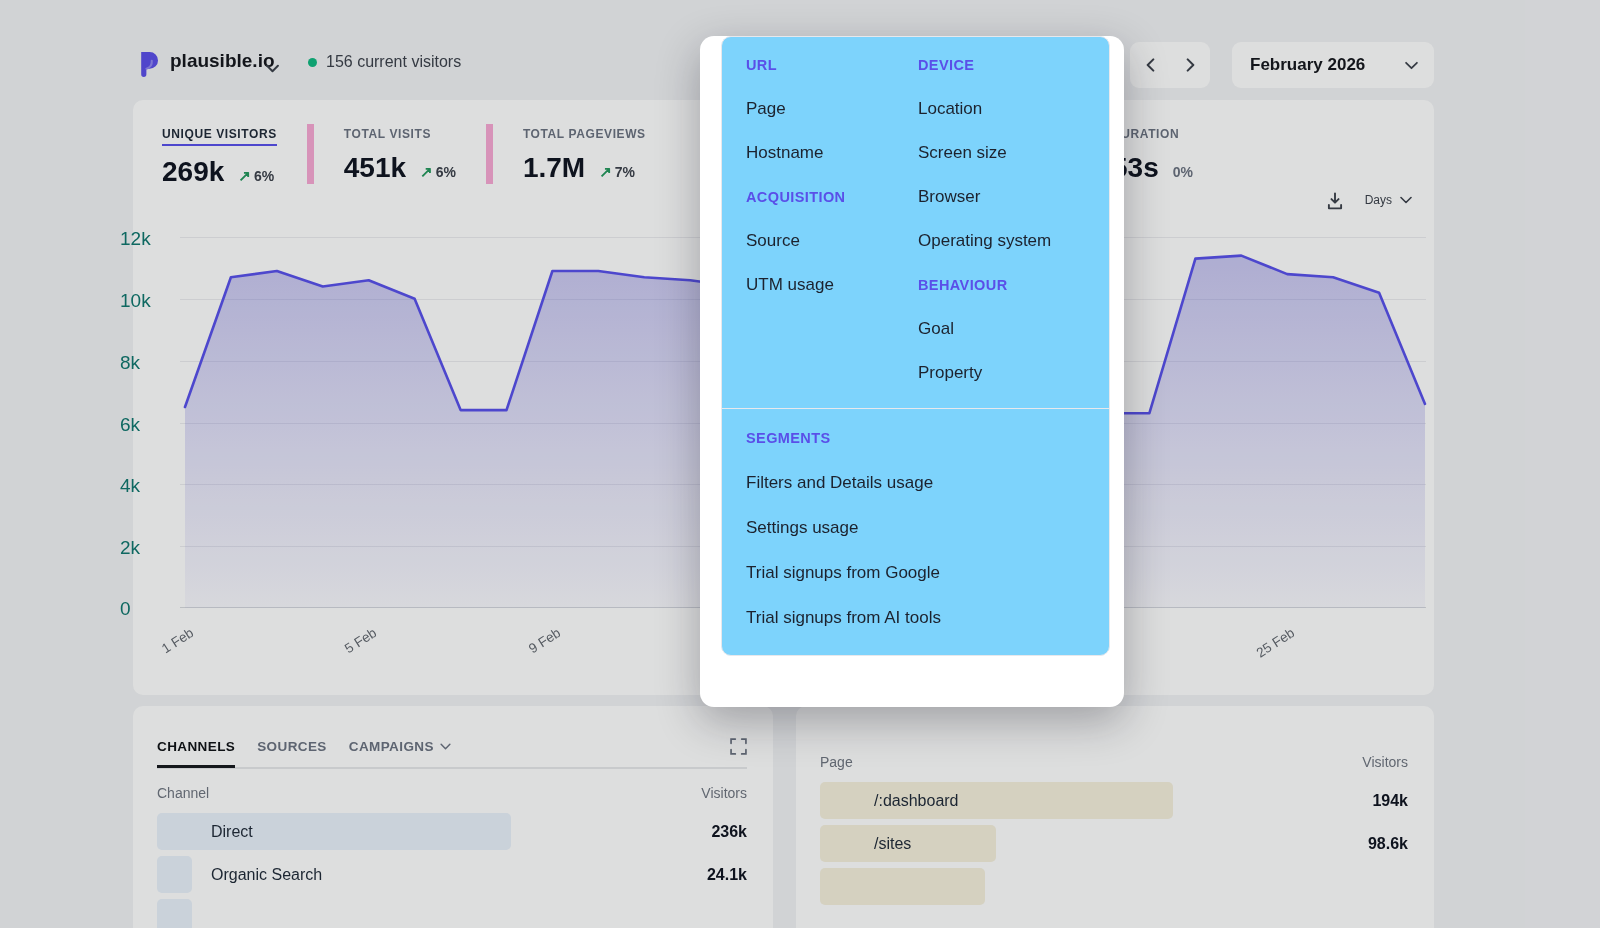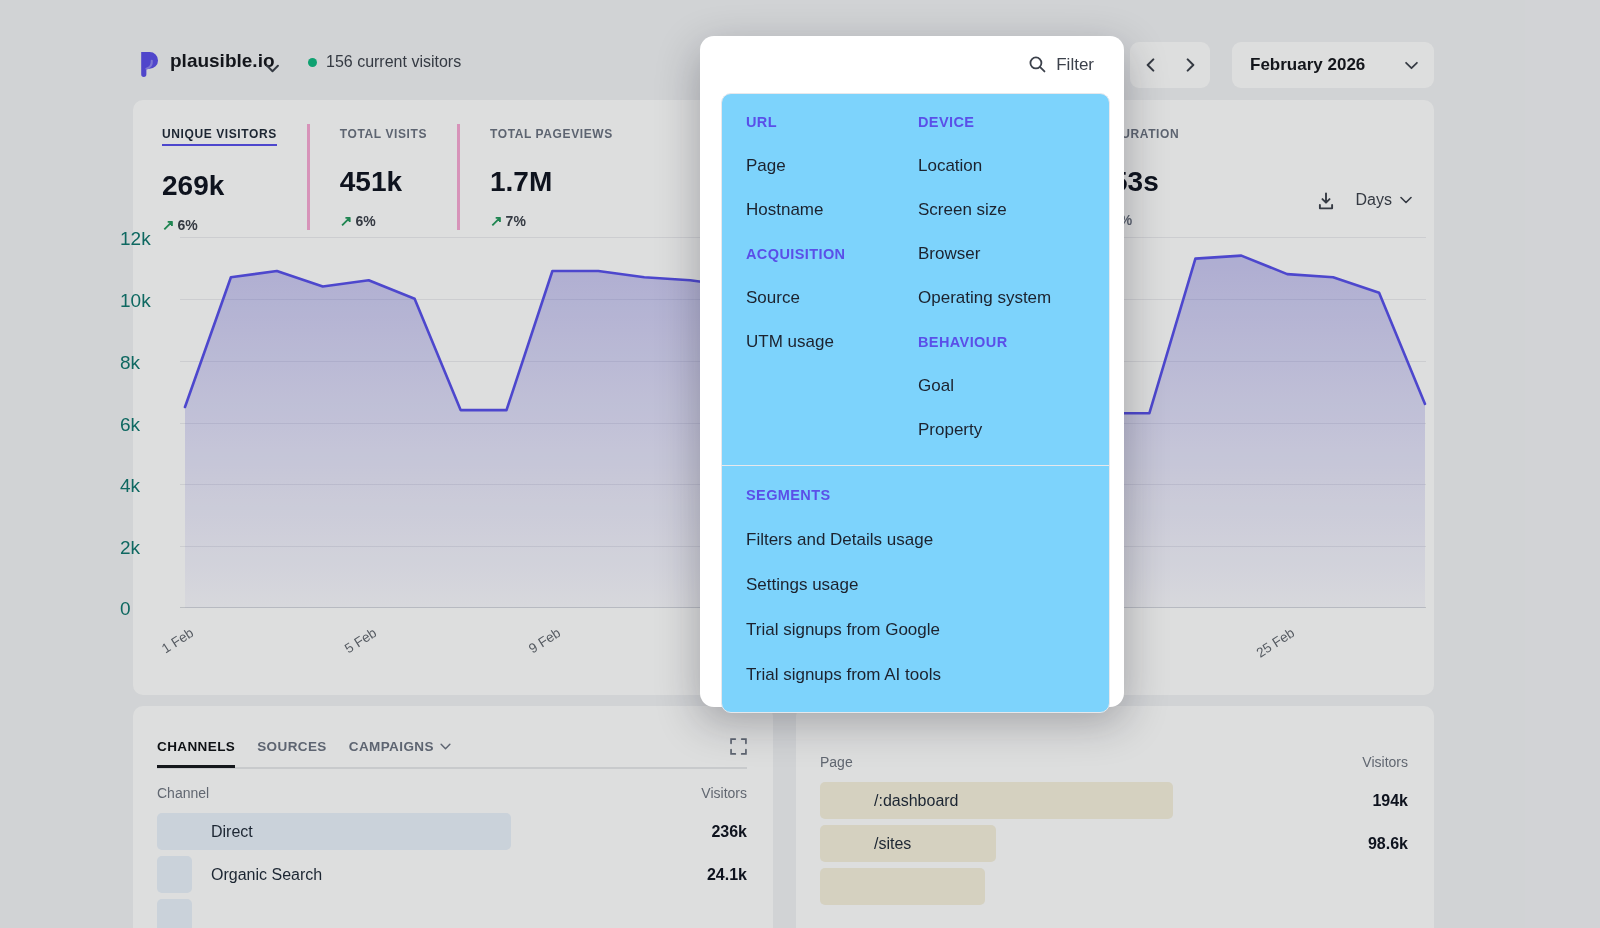--- a/index.html
+++ b/index.html
@@ -16,31 +16,31 @@
   .live-dot{width:9px;height:9px;border-radius:50%;background:#10b981;}
   .nav-arrows{position:absolute;left:1130px;top:42px;width:80px;height:46px;background:#fff;border-radius:9px;display:flex;}
   .nav-arrows .ab{flex:1;display:flex;align-items:center;justify-content:center;cursor:pointer;}
   .date-select{position:absolute;left:1232px;top:42px;width:202px;height:46px;background:#fff;border-radius:9px;display:flex;align-items:center;justify-content:space-between;padding:0 16px 0 18px;box-sizing:border-box;font-size:17px;font-weight:600;color:#14161c;cursor:pointer;}
 
   
   .main-card{left:133px;top:100px;width:1301px;height:595px;}
   .stats{position:absolute;left:29px;top:24px;display:flex;align-items:flex-start;}
   .stat{padding:0 30px;}
   .stat:first-child{padding-left:0;}
-  .stat + .stat{border-left:3px solid #f9a8d4;}
+  .stat + .stat{border-left:7px solid #f9a8d4;}
   .stat .lbl{font-size:12px;font-weight:700;letter-spacing:.6px;color:#6b7280;white-space:nowrap;}
   .stat.active .lbl{color:#1f2937;display:inline-block;border-bottom:2px solid #5850ec;padding-bottom:3px;}
-  .val-row{margin-top:24px;display:flex;align-items:baseline;gap:14px;flex-direction:column;}
+  .val-row{margin-top:10px;display:flex;align-items:baseline;gap:14px;}
   .val{font-size:28px;font-weight:800;color:#0f1320;}
   .delta{font-size:14px;font-weight:600;color:#3c414b;display:flex;align-items:center;gap:3px;white-space:nowrap;}
   .delta .arrow{color:#23985c;font-size:15px;font-weight:700;}
   .delta.flat{color:#6b7280;}
   .stat-duration{position:absolute;left:979px;top:24px;}
   .chart-controls{position:absolute;right:22px;top:90px;display:flex;align-items:center;gap:20px;}
-  .interval{display:flex;align-items:center;gap:8px;font-size:16px;color:#3c414b;cursor:pointer;}
+  .interval{display:flex;align-items:center;gap:8px;font-size:12px;color:#3c414b;cursor:pointer;}
 
   .plot{position:absolute;left:47px;top:137px;width:1246px;height:371px;}
   .grid{position:absolute;left:0;width:100%;height:1px;background:#ececef;}
   .grid.base{background:#d8dade;}
   .ylab{position:absolute;left:-60px;width:50px;text-align:left;font-size:19px;color:#0f766e;}
   .xlab{position:absolute;top:388px;width:58px;text-align:right;font-size:13.5px;color:#62676f;transform:rotate(-33deg);transform-origin:100% 0;white-space:nowrap;}
   .chart-svg{position:absolute;left:0;top:0;width:1246px;height:371px;overflow:visible;}
 
   
   .bl-card{left:133px;top:706px;width:640px;height:260px;}
@@ -270,27 +270,20 @@
         <div class="trow">
           <span class="bar" style="width: 28%;"></span>
         </div>
       </div>
     </div>
   </div>
 
   <div class="backdrop"></div>
 
   <div class="modal">
-    <div class="modal-head">
-      <svg width="19" height="19" viewBox="0 0 18 18">
-          <circle cx="7.5" cy="7.5" r="5.2" fill="none" stroke="#3c414b" stroke-width="1.7"></circle>
-          <path d="M11.5 11.5 15.6 15.6" stroke="#3c414b" stroke-width="1.7" stroke-linecap="round"></path>
-        </svg>
-      <span>Filter</span>
-    </div>
     <div class="f-panel">
       <div class="f-grid">
         <div class="f-col">
           <div class="f-entry f-head">URL</div>
           <div class="f-entry f-item">Page</div>
           <div class="f-entry f-item">Hostname</div>
           <div class="f-entry f-head">ACQUISITION</div>
           <div class="f-entry f-item">Source</div>
           <div class="f-entry f-item">UTM usage</div>
         </div>

